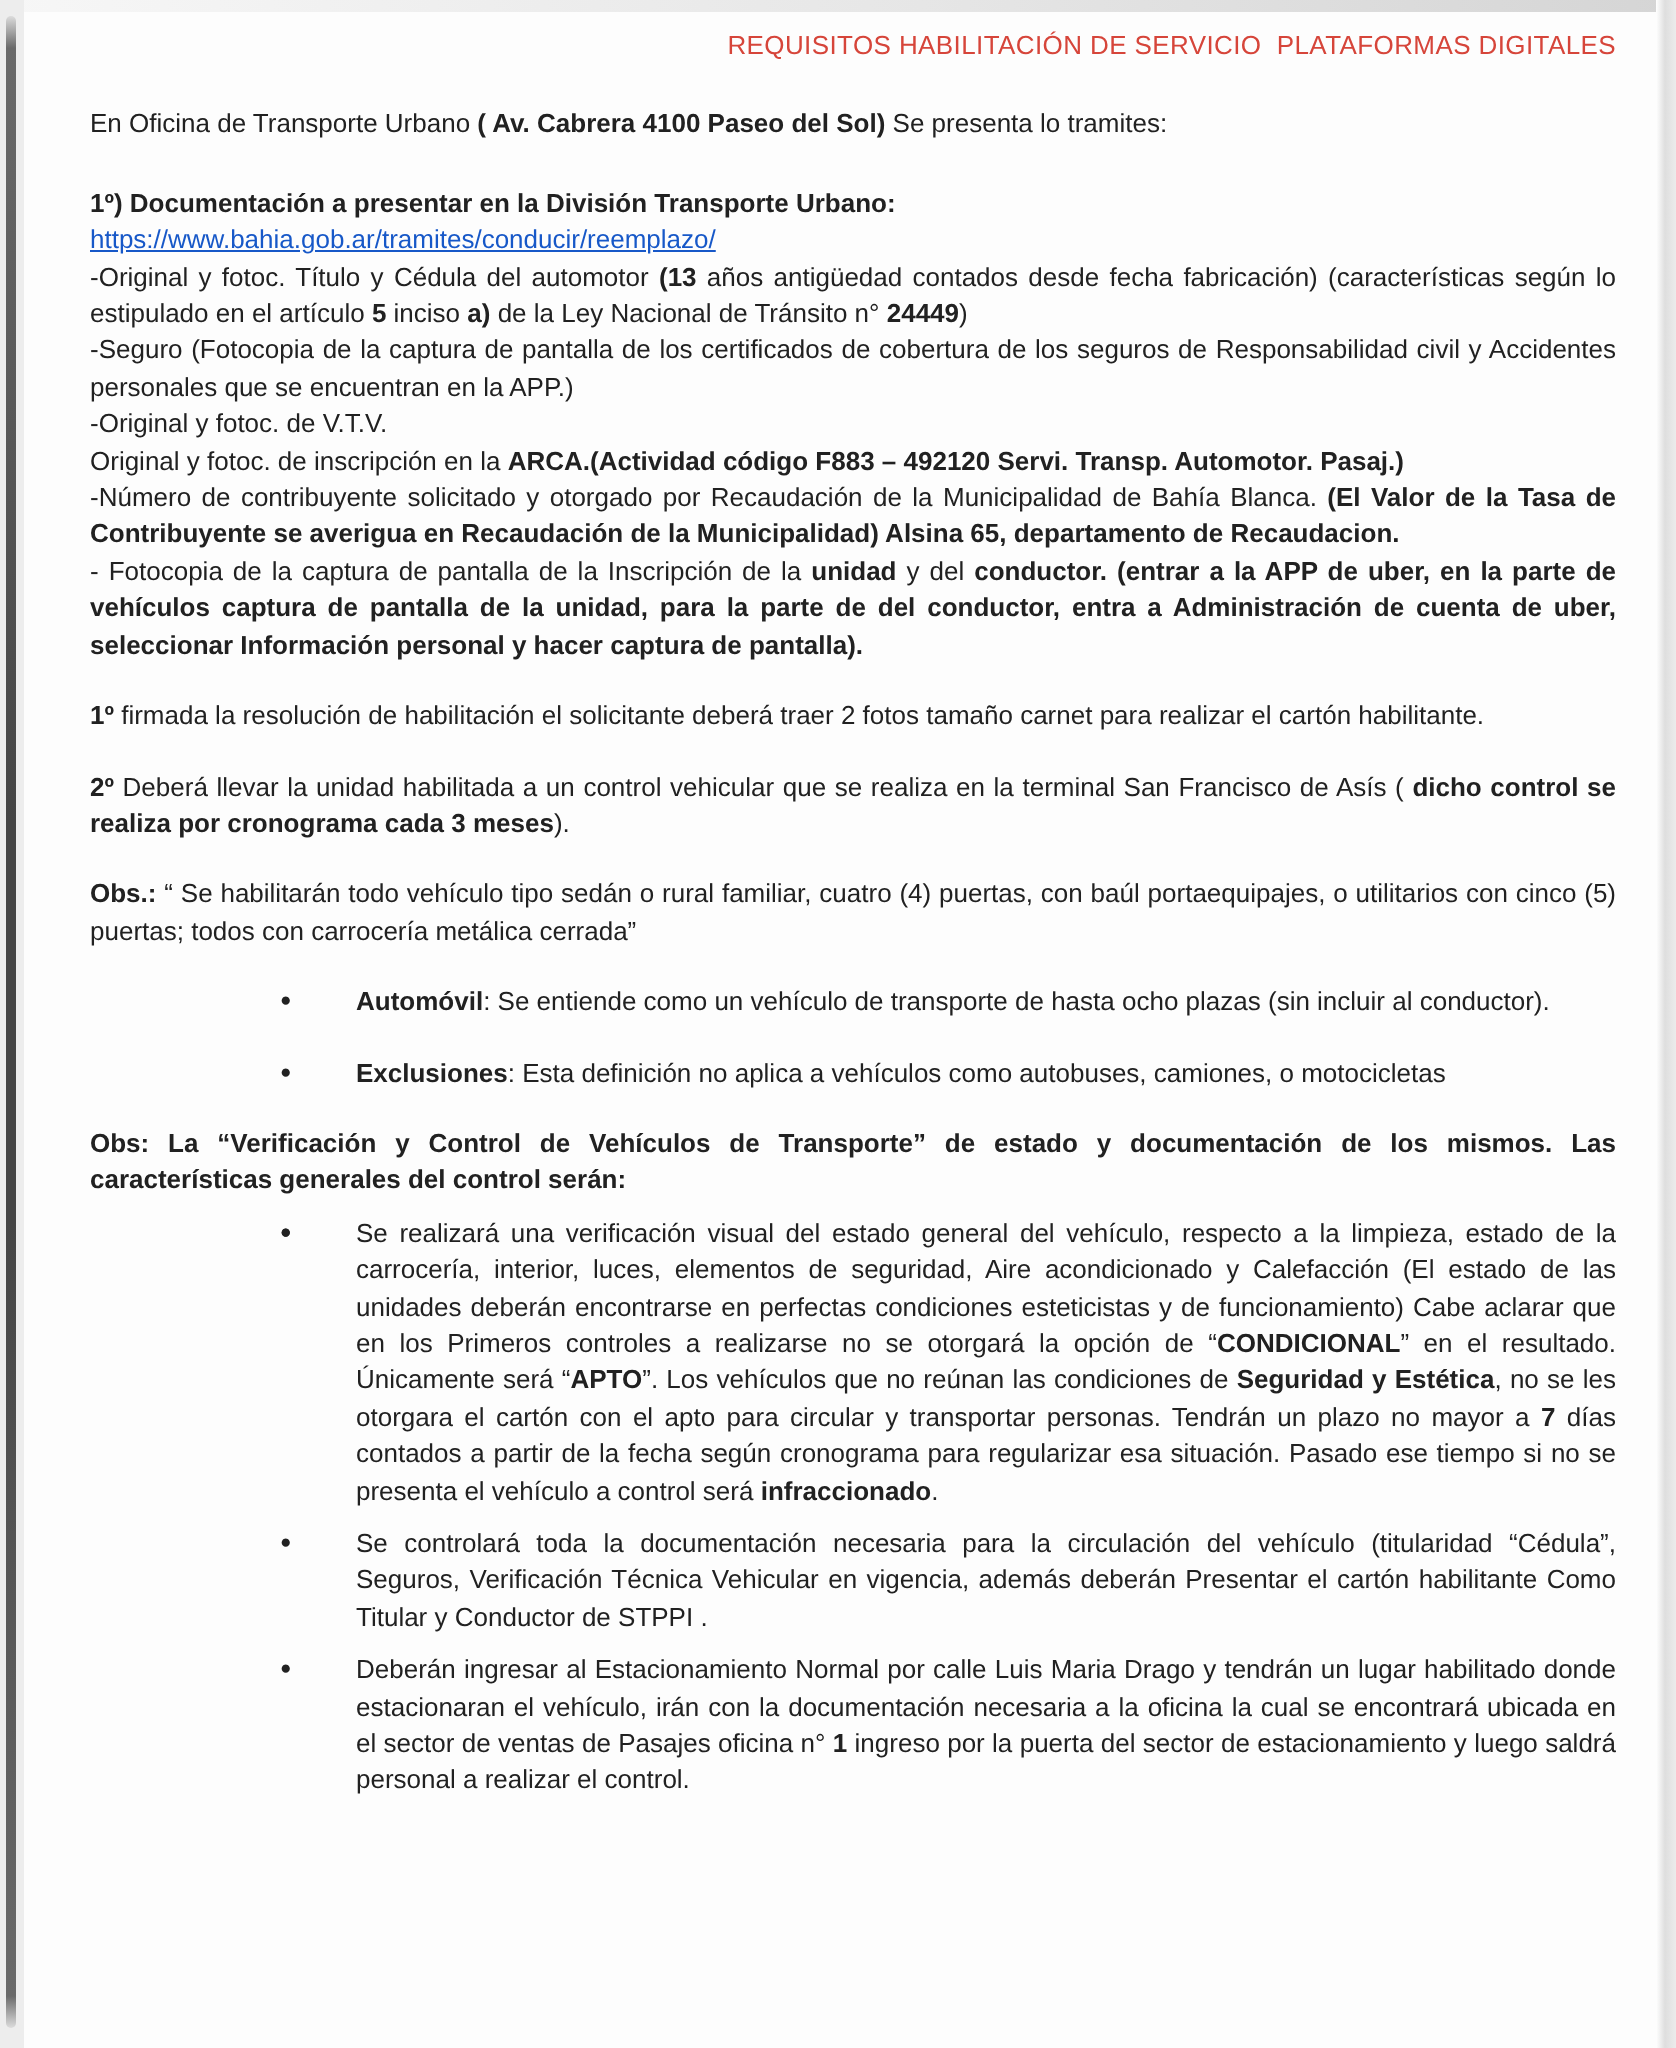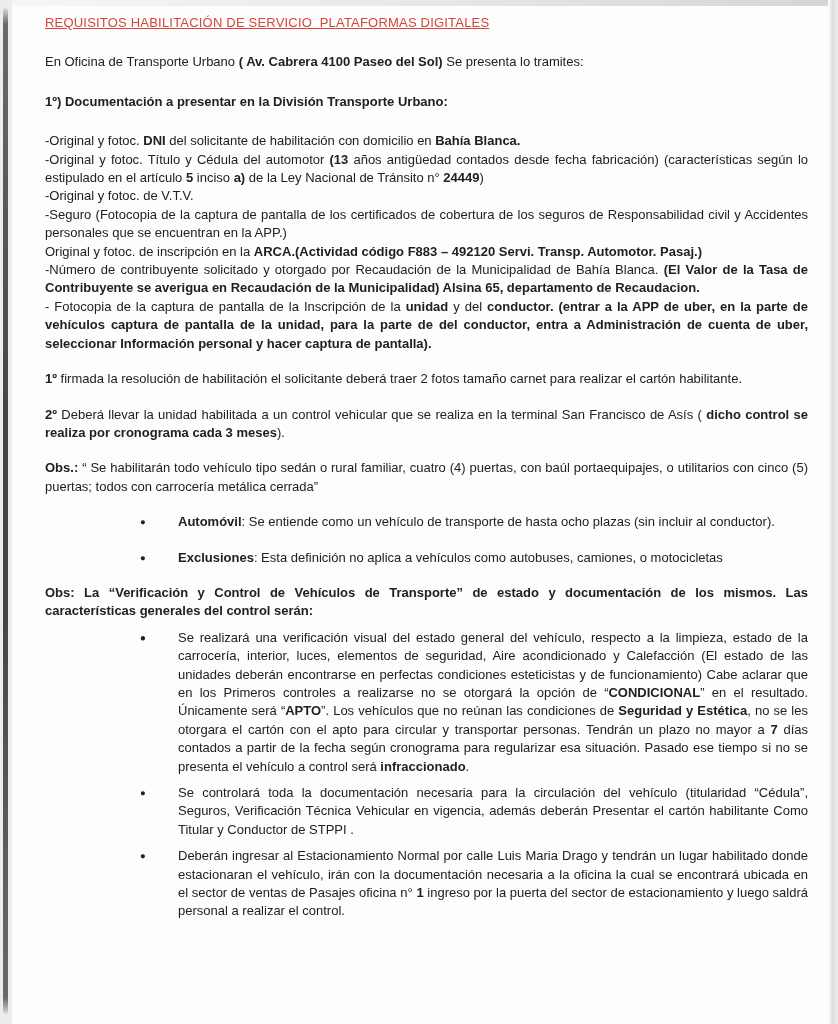--- a/index.html
+++ b/index.html
@@ -25,21 +25,21 @@
   .edge-left-light{position:absolute;top:0;bottom:0;left:0;width:12px;background:#ededed;}
   .edge-left-line{position:absolute;left:3px;width:5px;top:8px;bottom:10px;border-radius:3px;
     background:linear-gradient(to bottom,#dcdcdc 0,#6a6a6a 16px,#454545 40%,#454545 60%,#6a6a6a calc(100% - 16px),#dcdcdc 100%);}
   
   .page-content{
     position:absolute;left:45px;right:30px;top:8px;bottom:0;
     font-size:13px;line-height:18.4px;overflow:hidden;
   }
   .block{margin:0;text-align:justify;}
   .title{
-    text-align:left;color:var(--red);text-decoration:underline;
+    text-align:right;color:var(--red);
     margin-top:6px;white-space:pre-wrap;letter-spacing:.2px;
   }
   .gap-s{margin-top:8px;}
   .gap-m{margin-top:17px;}
   .gap-l{margin-top:21px;}
   .bold{font-weight:700;}
   .seg-link{color:var(--blue);text-decoration:underline;cursor:pointer;word-break:break-all;}
   .bullet{position:relative;padding-left:133px;}
   .bullet .dot{position:absolute;left:95px;top:3px;font-size:9.5px;line-height:12px;}
 </style>
@@ -48,24 +48,24 @@
 
 <div class="edge-top"></div>
 <div class="edge-left-light"></div>
 <div class="edge-left-line"></div>
 <div class="edge-right"></div>
 
 <main class="page-content">
     <div class="block title"><span>REQUISITOS HABILITACIÓN DE SERVICIO  PLATAFORMAS DIGITALES</span></div>
     <div class="block p gap-l"><span>En Oficina de Transporte Urbano </span><span class="bold">( Av. Cabrera 4100 Paseo del Sol)</span><span> Se presenta lo tramites:</span></div>
     <div class="block p gap-l"><span class="bold">1º) Documentación a presentar en la División Transporte Urbano:</span></div>
-    <div class="block p gap-l"><span>-Original y fotoc. </span><span class="bold">DNI</span><span> del solicitante de habilitación con domicilio en </span><span class="bold">Bahía Blanca.</span></div>
+    <div class="block p"><a class="seg-link">https://www.bahia.gob.ar/tramites/conducir/reemplazo/</a></div>
     <div class="block p"><span>-Original y fotoc. Título y Cédula del automotor </span><span class="bold">(13</span><span> años antigüedad contados desde fecha fabricación) (características según lo estipulado en el artículo </span><span class="bold">5</span><span> inciso </span><span class="bold">a)</span><span> de la Ley Nacional de Tránsito n° </span><span class="bold">24449</span><span>)</span></div>
+    <div class="block p"><span>-Seguro (Fotocopia de la captura de pantalla de los certificados de cobertura de los seguros de Responsabilidad civil y Accidentes personales que se encuentran en la APP.)</span></div>
     <div class="block p"><span>-Original y fotoc. de V.T.V.</span></div>
-    <div class="block p"><span>-Seguro (Fotocopia de la captura de pantalla de los certificados de cobertura de los seguros de Responsabilidad civil y Accidentes personales que se encuentran en la APP.)</span></div>
     <div class="block p"><span>Original y fotoc. de inscripción en la </span><span class="bold">ARCA.(Actividad código F883 – 492120 Servi. Transp. Automotor. Pasaj.)</span></div>
     <div class="block p"><span>-Número de contribuyente solicitado y otorgado por Recaudación de la Municipalidad de Bahía Blanca. </span><span class="bold">(El Valor de la Tasa de Contribuyente se averigua en Recaudación de la Municipalidad) Alsina 65, departamento de Recaudacion.</span></div>
     <div class="block p"><span>- Fotocopia de la captura de pantalla de la Inscripción de la </span><span class="bold">unidad</span><span> y del </span><span class="bold">conductor. (entrar a la APP de uber, en la parte de vehículos captura de pantalla de la unidad, para la parte de del conductor, entra a Administración de cuenta de uber, seleccionar Información personal y hacer captura de pantalla).</span></div>
     <div class="block p gap-m"><span class="bold">1º</span><span> firmada la resolución de habilitación el solicitante deberá traer 2 fotos tamaño carnet para realizar el cartón habilitante.</span></div>
     <div class="block p gap-m"><span class="bold">2º</span><span> Deberá llevar la unidad habilitada a un control vehicular que se realiza en la terminal San Francisco de Asís ( </span><span class="bold">dicho control se realiza por cronograma cada 3 meses</span><span>).</span></div>
     <div class="block p gap-m"><span class="bold">Obs.:</span><span> “ Se habilitarán todo vehículo tipo sedán o rural familiar, cuatro (4) puertas, con baúl portaequipajes, o utilitarios con cinco (5) puertas; todos con carrocería metálica cerrada”</span></div>
     <div class="block bullet gap-m"><span class="dot">●</span><span class="bold">Automóvil</span><span>: Se entiende como un vehículo de transporte de hasta ocho plazas (sin incluir al conductor).</span></div>
     <div class="block bullet gap-m"><span class="dot">●</span><span class="bold">Exclusiones</span><span>: Esta definición no aplica a vehículos como autobuses, camiones, o motocicletas</span></div>
     <div class="block p gap-m"><span class="bold">Obs: La “Verificación y Control de Vehículos de Transporte” de estado y documentación de los mismos. Las características generales del control serán:</span></div>
     <div class="block bullet gap-s"><span class="dot">●</span></div>

